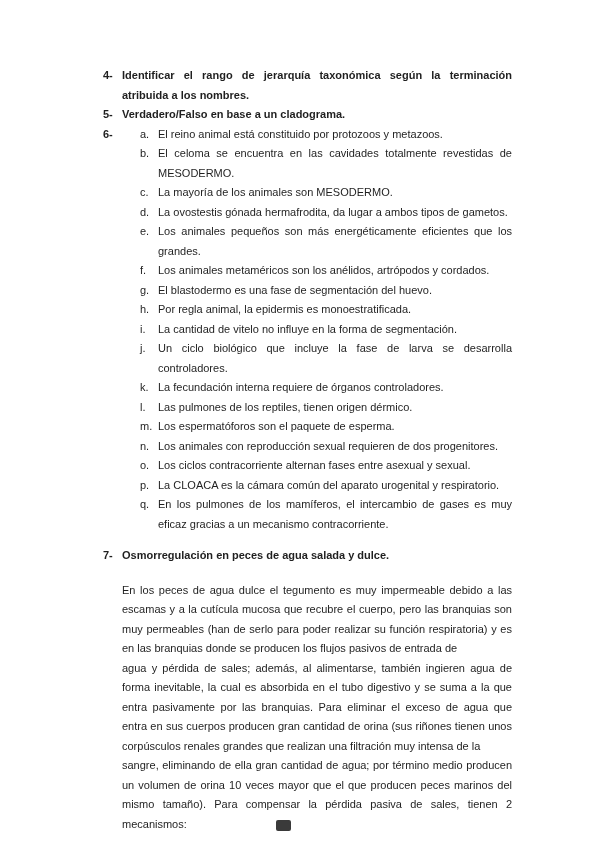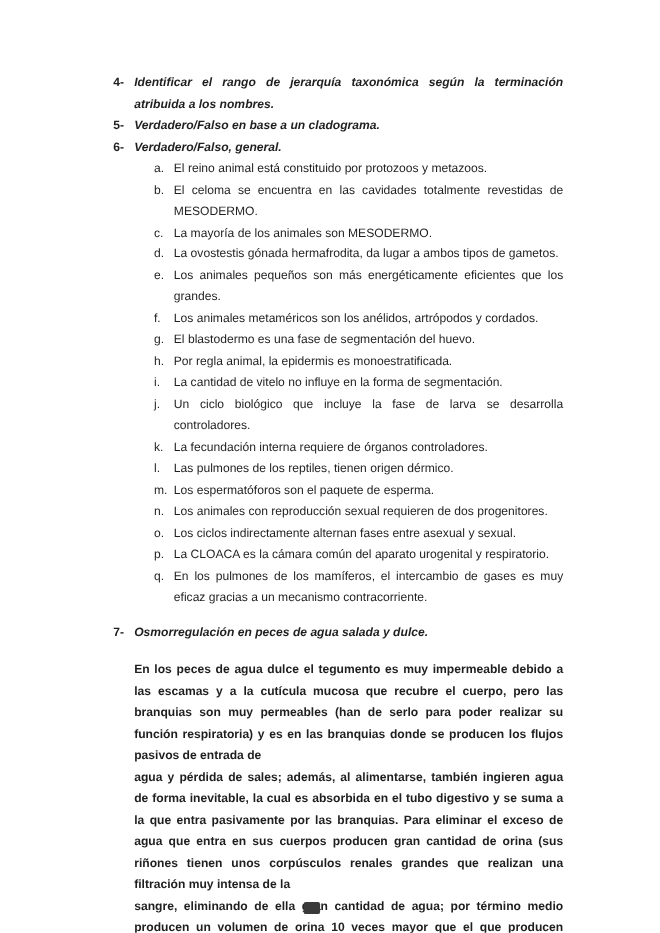--- a/index.html
+++ b/index.html
@@ -24,38 +24,37 @@
   .q-item.gap-top { margin-top: 12px; }
   .q-num {
     flex: 0 0 19px;
     width: 19px;
     font-weight: 700;
   }
   .q-body { flex: 1; min-width: 0; }
   .q-text {
     font-weight: 700;
     text-align: justify;
-    font-style: italic;
   }
   .subitems { padding-left: 18px; }
   .sub-item { display: flex; }
   .sub-letter {
     flex: 0 0 18px;
     width: 18px;
   }
   .sub-text {
     flex: 1;
     min-width: 0;
     text-align: justify;
   }
   .body-text {
     margin-top: 15px;
     padding-left: 19px;
   }
-  .body-par { text-align: justify; font-weight: bold; }
+  .body-par { text-align: justify; }
   .footer-mark {
     position: absolute;
     left: 276px;
     top: 820px;
     width: 15px;
     height: 11px;
     border-radius: 2px;
     background: #3a3a3a;
   }
 </style>
@@ -72,21 +71,20 @@
       </div>
       <div class="q-item">
         <span class="q-num">5-</span>
         <div class="q-body">
           <p class="q-text">Verdadero/Falso en base a un cladograma.</p>
         </div>
       </div>
       <div class="q-item">
         <span class="q-num">6-</span>
         <div class="q-body">
-          <p class="q-text">Verdadero/Falso, general.</p>
           <div class="subitems">
             <div class="sub-item">
               <span class="sub-letter">a.</span>
               <p class="sub-text">El reino animal está constituido por protozoos y metazoos.</p>
             </div>
             <div class="sub-item">
               <span class="sub-letter">b.</span>
               <p class="sub-text">El celoma se encuentra en las cavidades totalmente revestidas de MESODERMO.</p>
             </div>
             <div class="sub-item">
@@ -132,21 +130,21 @@
             <div class="sub-item">
               <span class="sub-letter">m.</span>
               <p class="sub-text">Los espermatóforos son el paquete de esperma.</p>
             </div>
             <div class="sub-item">
               <span class="sub-letter">n.</span>
               <p class="sub-text">Los animales con reproducción sexual requieren de dos progenitores.</p>
             </div>
             <div class="sub-item">
               <span class="sub-letter">o.</span>
-              <p class="sub-text">Los ciclos indirectamente alternan fases entre asexual y sexual.</p>
+              <p class="sub-text">Los ciclos contracorriente alternan fases entre asexual y sexual.</p>
             </div>
             <div class="sub-item">
               <span class="sub-letter">p.</span>
               <p class="sub-text">La CLOACA es la cámara común del aparato urogenital y respiratorio.</p>
             </div>
             <div class="sub-item">
               <span class="sub-letter">q.</span>
               <p class="sub-text">En los pulmones de los mamíferos, el intercambio de gases es muy eficaz gracias a un mecanismo contracorriente.</p>
             </div>
           </div>

